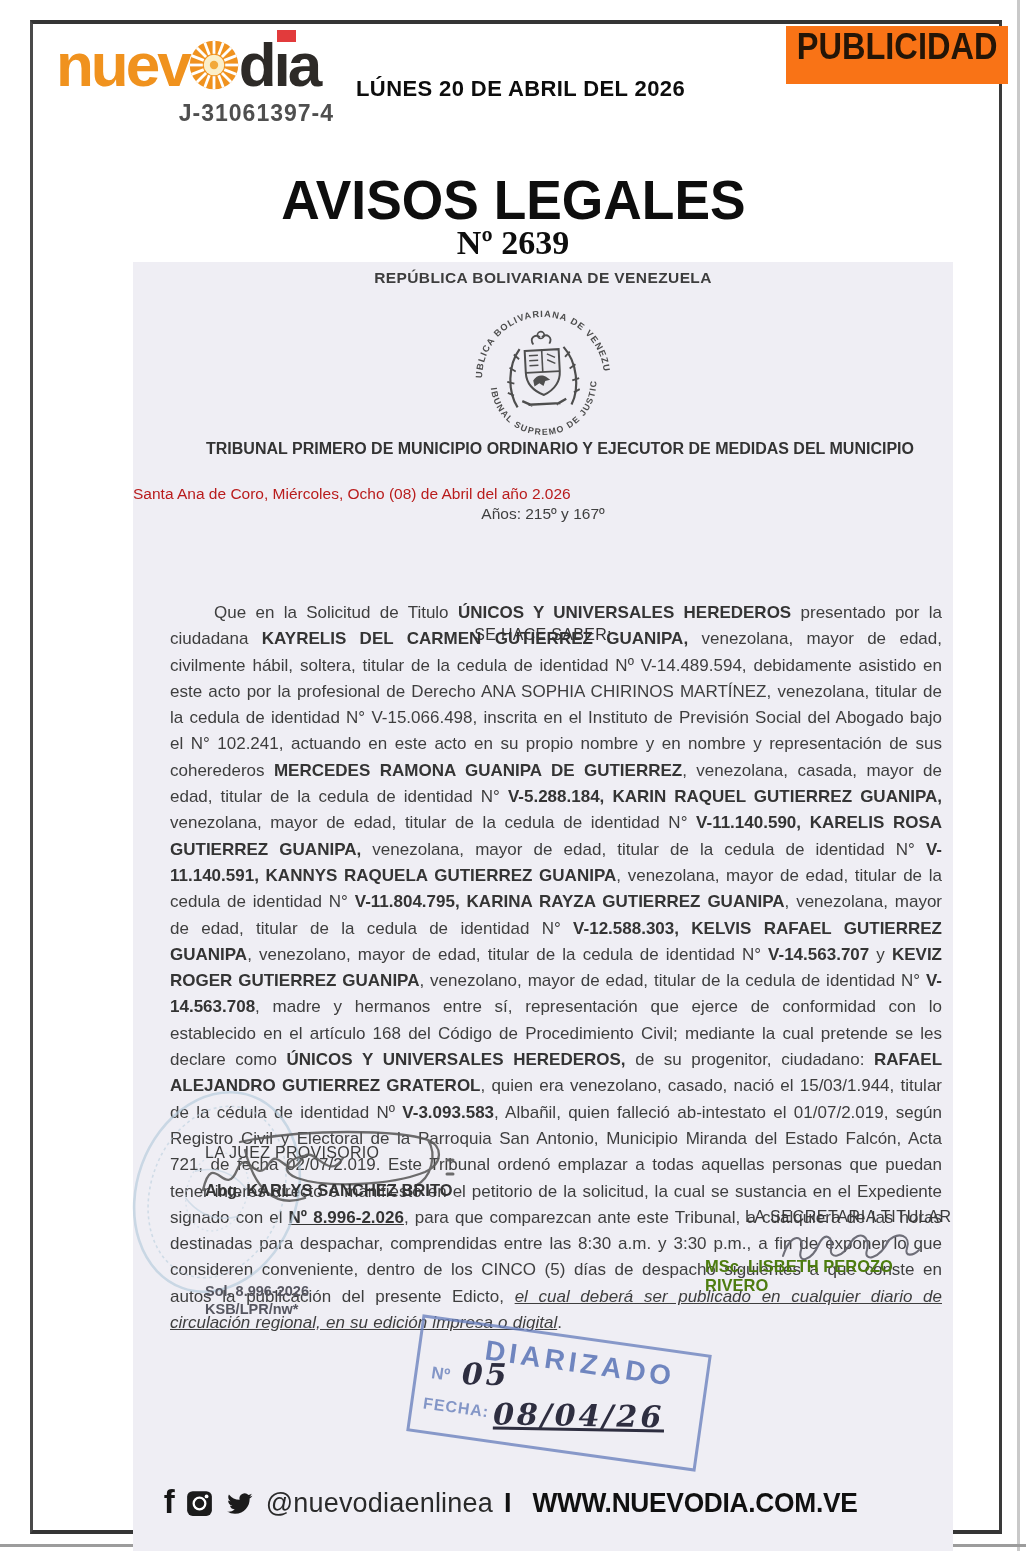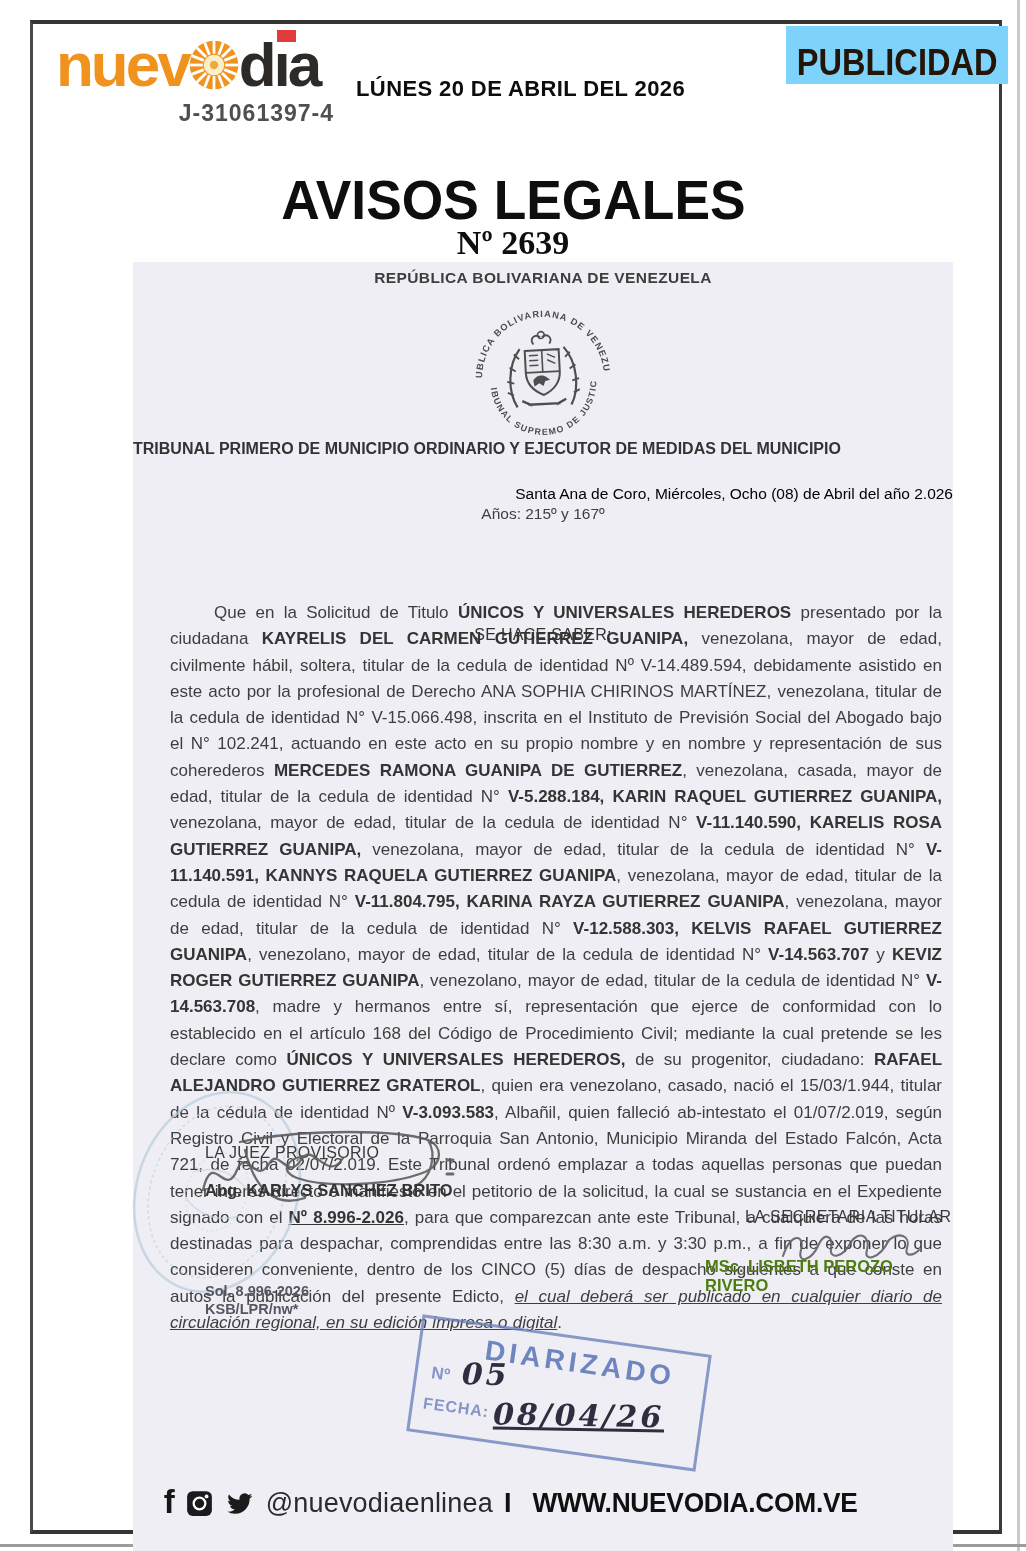--- a/index.html
+++ b/index.html
@@ -21,36 +21,36 @@
 
   
   .logo{position:absolute;left:56px;top:34px;width:278px;}
   .logo-line{display:flex;align-items:center;font-weight:700;font-size:62px;letter-spacing:-3px;line-height:1;}
   .logo-pre{color:#F0921E;}
   .sun{width:56px;height:56px;margin:0 -3px;flex:0 0 auto;}
   .logo-dia{color:#2d2a27;position:relative;display:inline-flex;}
   .logo-red{position:absolute;left:38px;top:-4px;width:19px;height:12px;background:#E23B3C;}
   .logo-registry{text-align:right;font-size:23px;color:#4f4f4f;font-weight:600;margin-top:4px;letter-spacing:1px;}
   .masthead-date{position:absolute;left:356px;top:76px;font-size:22px;font-weight:700;color:#0d0d0d;letter-spacing:.4px;}
-  .publicidad{position:absolute;left:786px;top:26px;width:222px;height:58px;background:#7dd3fc;display:flex;align-items:flex-end;justify-content:center;}
+  .publicidad{position:absolute;left:786px;top:26px;width:222px;height:58px;background:#f97316;display:flex;align-items:flex-start;justify-content:center;}
   .publicidad span{font-size:37px;font-weight:800;color:#241507;transform:scaleX(.88);letter-spacing:0;white-space:nowrap;}
 
   
   .section-title{position:absolute;left:0;top:168px;width:1026px;text-align:center;font-size:55px;font-weight:800;color:#0e0e0e;letter-spacing:0;}
   .section-title span{display:inline-block;transform:scaleX(.97);}
   .section-number{position:absolute;left:0;top:224px;width:1026px;text-align:center;font-size:34px;font-weight:800;color:#0e0e0e;font-family:Liberation Serif, serif;}
 
   
   .doc{position:absolute;left:133px;top:262px;width:820px;height:1546px;background:#EFEEF4;}
   .doc-republic{position:absolute;top:7px;left:0;width:100%;text-align:center;font-size:15.5px;font-weight:700;color:#3d3d3d;letter-spacing:.4px;}
   .seal{position:absolute;left:50%;top:40px;transform:translateX(-50%) rotate(-3deg);}
-  .trib-line{position:absolute;left:0;width:100%;font-weight:700;font-size:16px;color:#333;}
+  .trib-line{position:absolute;left:0;width:100%;text-align:center;font-weight:700;font-size:16px;color:#333;padding-left:17px;}
   .trib1{top:178px;}
   .trib2{top:199px;}
-  .city-date{position:absolute;left:0;top:223px;width:100%;text-align:right;font-size:15.5px;color:#000000;}
+  .city-date{position:absolute;left:0;top:223px;width:100%;text-align:left;font-size:15.5px;color:#b91c1c;}
   .years{position:absolute;left:0;top:243px;width:100%;text-align:center;font-size:15.5px;color:#3f3f3f;}
   .edicto{position:absolute;left:0;top:276px;width:100%;text-align:center;font-size:16.5px;font-weight:700;color:#333;text-decoration:underline;letter-spacing:.8px;}
   .saber{position:absolute;left:0;top:316px;width:100%;text-align:center;font-size:16px;font-weight:400;color:#333;letter-spacing:.3px;margin-top:48px;}
 
   .edict-body{
     position:absolute;left:37px;top:338px;width:772px;
     text-align:justify;font-size:17px;line-height:26.3px;color:#3e3e3e;
     text-indent:44px;word-spacing:.5px;
   }
   .seg-b{font-weight:700;color:#343434;}

